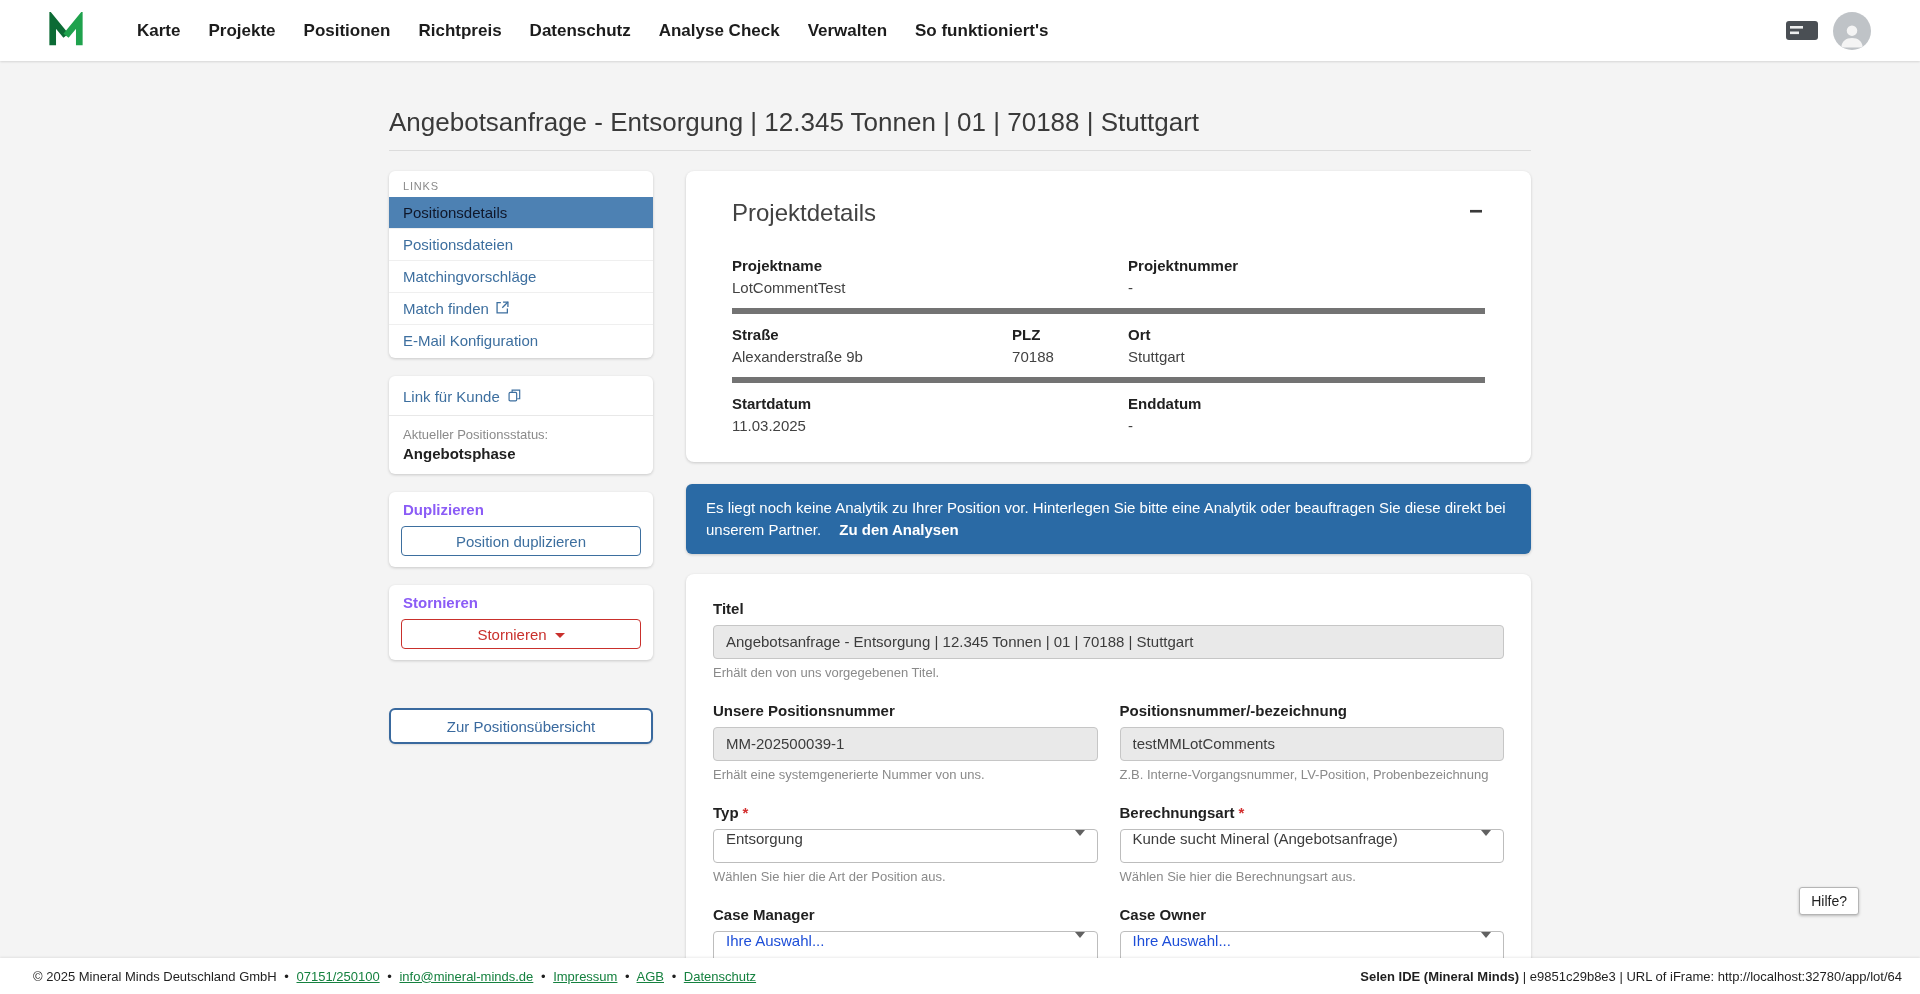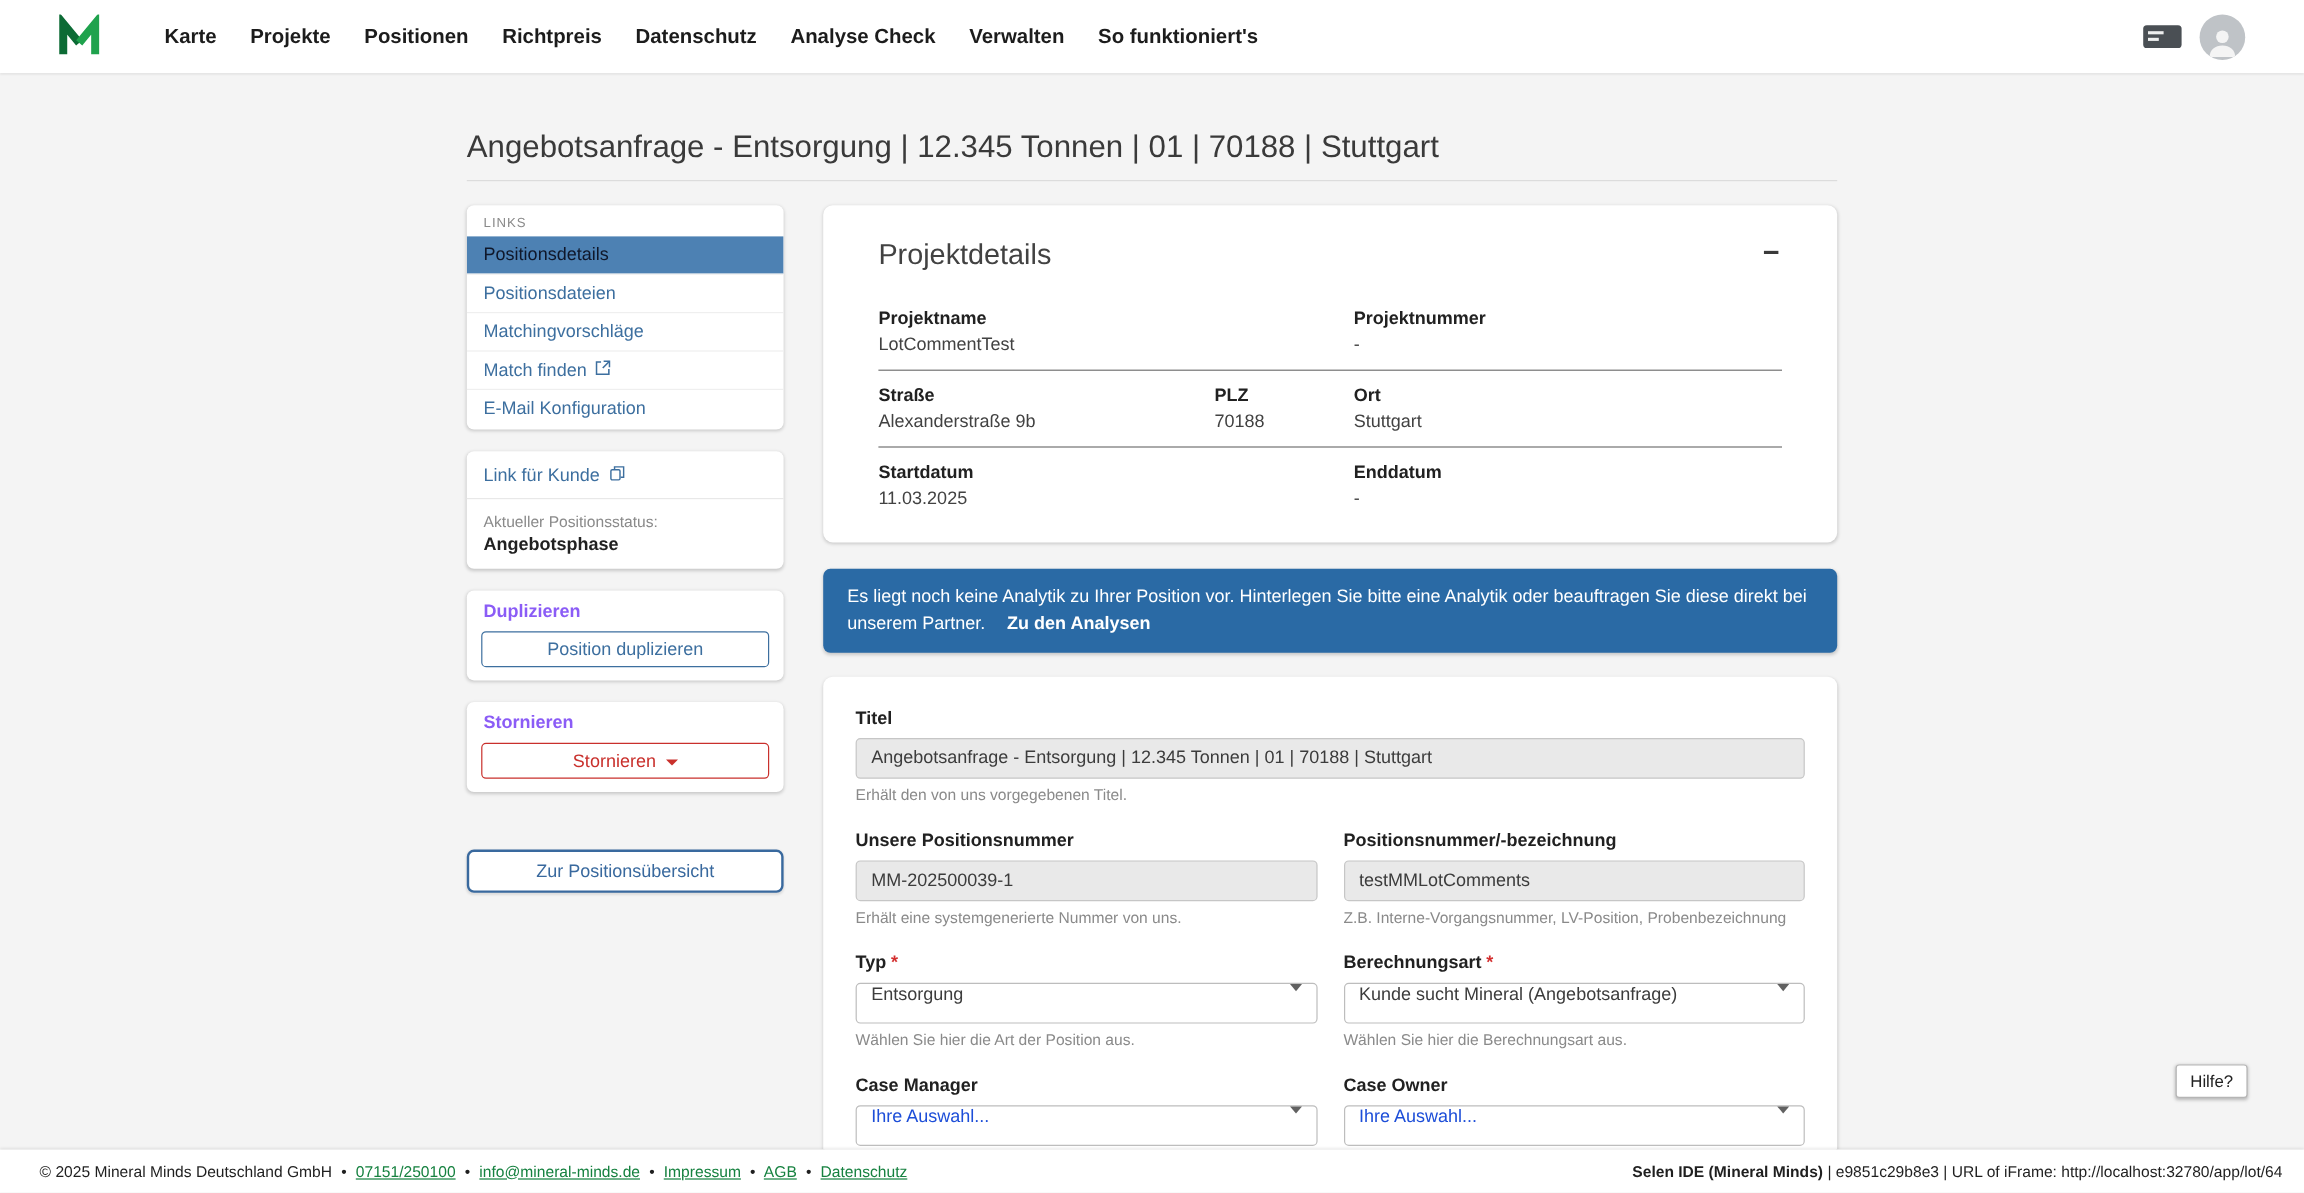--- a/index.html
+++ b/index.html
@@ -65,21 +65,21 @@
   .caret-down{width:0;height:0;border-left:5px solid transparent;border-right:5px solid transparent;border-top:5px solid currentColor;margin-top:2px;}
   .overview-btn{margin-top:30px;height:36px;border:2px solid #39699e;color:#39699e;border-radius:6px;font-size:15px;background:#fff;width:100%;cursor:pointer;font-family:inherit;box-shadow:0 1px 2px rgba(0,0,0,.1);}
   
   .main{flex:1 1 auto;min-width:0;}
   .detail-card{padding:28px 46px 16px;margin-bottom:22px;border-radius:8px;}
   .detail-head{display:flex;align-items:flex-start;justify-content:space-between;margin-bottom:18px;}
   .detail-head h2{font-size:24px;font-weight:500;color:#424242;margin:0;}
   .collapse-btn{border:0;background:none;font-size:24px;font-weight:700;color:#3a3a3a;cursor:pointer;line-height:1;padding:0 2px;font-family:inherit;}
   .detail-row{display:grid;grid-template-columns:37.2% 15.4% 1fr;padding:12px 0;}
   .detail-row:first-of-type{padding-top:0;}
-  .detail-row + .detail-row{border-top:1px solid #737373;}
+  .detail-row + .detail-row{border-top:6px solid #737373;}
   .cell-span2{grid-column:1 / 3;}
   .f-label{font-size:15px;font-weight:700;color:#212121;margin-bottom:5px;}
   .f-value{font-size:15px;color:#424242;}
   .banner{background:var(--banner-blue);border-radius:6px;color:#fff;font-size:15px;line-height:1.45;padding:13px 20px;margin-bottom:20px;box-shadow:0 1px 3px rgba(0,0,0,.18);}
   .banner-link{color:#fff;font-weight:700;margin-left:14px;text-decoration:none;cursor:pointer;white-space:nowrap;}
   .form-card{padding:26px 27px 90px;border-radius:8px;}
   .form-field{margin-bottom:22px;}
   .form-label{font-size:15px;font-weight:700;color:#212121;margin-bottom:8px;}
   .required{color:var(--required-red);margin-left:4px;}
   .text-input{width:100%;height:34px;border:1px solid #c6c6c6;border-radius:4px;background:#e9e9e9;font-size:15px;color:#3c3c3c;padding:0 12px;font-family:inherit;}
@@ -94,21 +94,21 @@
     display:flex;align-items:center;justify-content:space-between;
     padding:0 18px 0 33px;font-size:13px;color:#1f1f1f;
     box-shadow:0 -1px 2px rgba(0,0,0,.08);position:relative;z-index:10;
   }
   .footer a{color:var(--footer-link-green);text-decoration:underline;cursor:pointer;}
   .dot{margin:0 4px;}
   .footer-right{white-space:nowrap;}
   .footer-right .bold-part{font-weight:700;}
   
   .help-btn{
-    position:fixed;right:47px;bottom:79px;
+    position:fixed;right:61px;bottom:79px;
     background:#fff;border:1px solid #b5b5b5;border-radius:3px;
     font-size:14px;color:#222;padding:5px 11px;font-family:inherit;
     box-shadow:0 1px 3px rgba(0,0,0,.25);cursor:pointer;z-index:20;
   }
 </style>
 </head>
 <body>
 
 <header class="navbar">
   <div class="logo">

